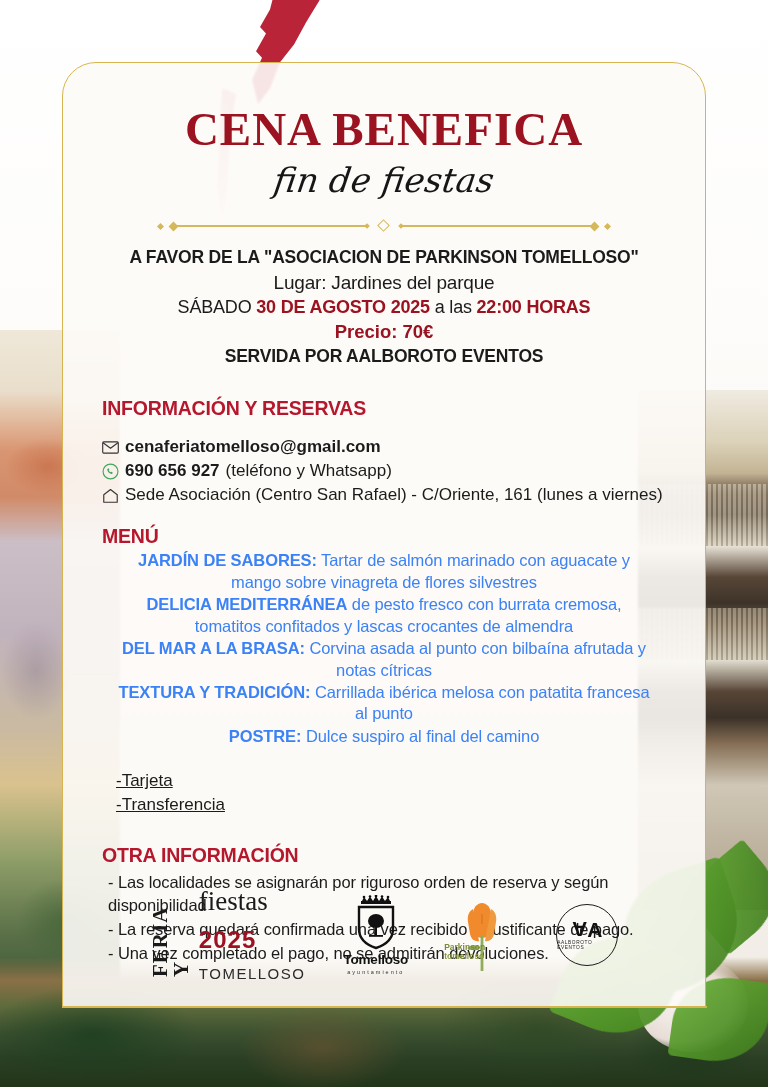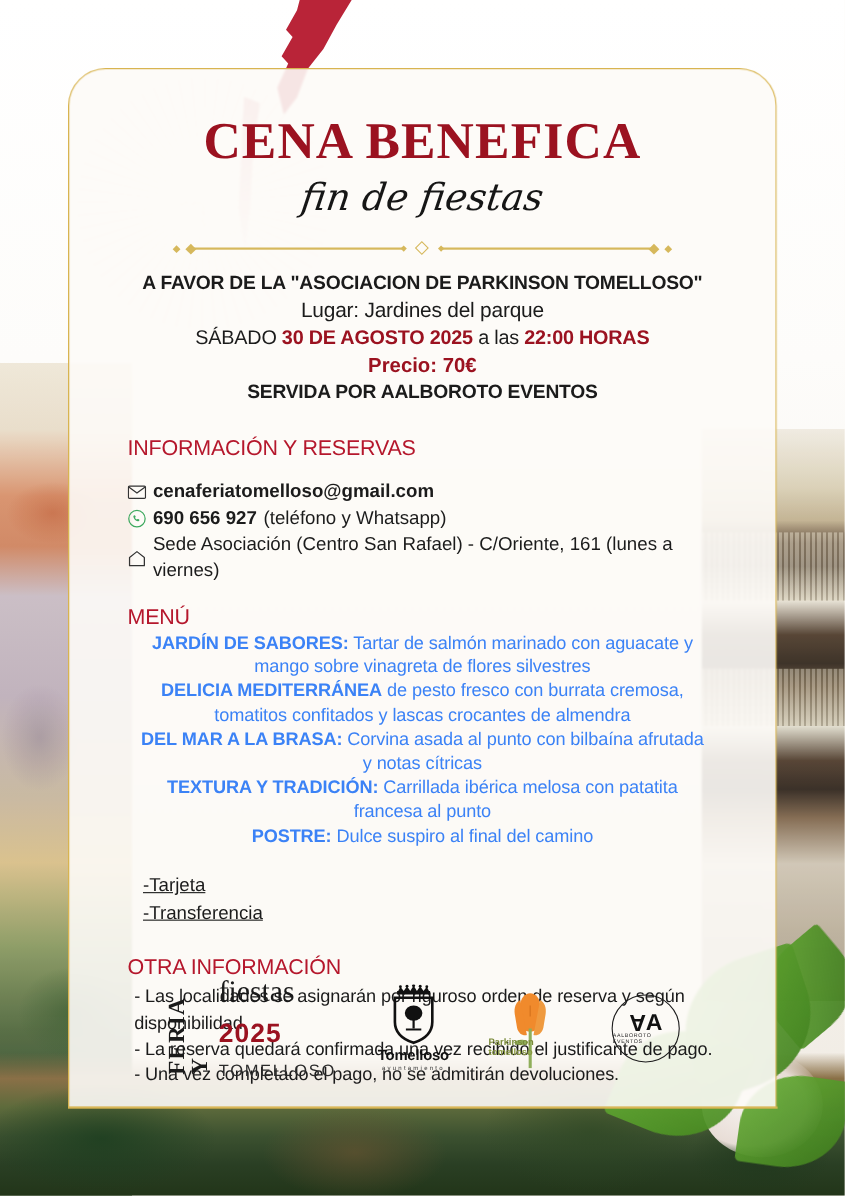--- a/index.html
+++ b/index.html
@@ -152,21 +152,21 @@
     box-shadow:0 0 0 0 transparent;
     backdrop-filter:blur(1px);
   }
   .card::after{
     content:""; position:absolute; left:-1.5px; right:-1.5px; bottom:-1.5px;
     height:1.5px; background:#d8b450;
   }
 
   .content {
     position:absolute; left:62px; top:62px; width:644px; height:945px;
-    padding:0 46px;
+    padding:0 32px;
   }
 
   
   .title {
     text-align:center; margin-top:44px;
     font-family:"Liberation Serif", serif;
     font-size:47px; font-weight:700; letter-spacing:1px;
     color:#9b1220; line-height:1;
   }
   .subtitle {
@@ -203,21 +203,21 @@
   .event { text-align:center; margin-top:14px; color:#1b1b1b; }
   .event .l1 { font-size:17.5px; font-weight:700; letter-spacing:-.2px; }
   .event .l2 { font-size:19px; font-weight:400; margin-top:4px; letter-spacing:-.2px; }
   .event .l3 { font-size:18px; margin-top:3px; letter-spacing:-.2px; }
   .event .l4 { font-size:18.5px; font-weight:700; color:#9b1220; margin-top:3px; }
   .event .l5 { font-size:17.5px; font-weight:700; margin-top:3px; letter-spacing:-.2px; }
   .rd { color:#9b1220; font-weight:700; }
 
   
   .sec-head {
-    color:#b5172c; font-size:19.5px; font-weight:400;
+    color:#b5172c; font-size:19.5px; font-weight:700;
     letter-spacing:-.2px; margin-left:8px;
   }
 
   .contact { margin-top:30px; }
   .contact .rows { margin-top:15px; margin-left:8px; }
   .crow {
     display:flex; align-items:center; gap:6px;
     font-size:17px; color:#1b1b1b; line-height:1.42;
   }
   .crow .ico { width:17px; height:17px; flex:0 0 17px; display:block; }

